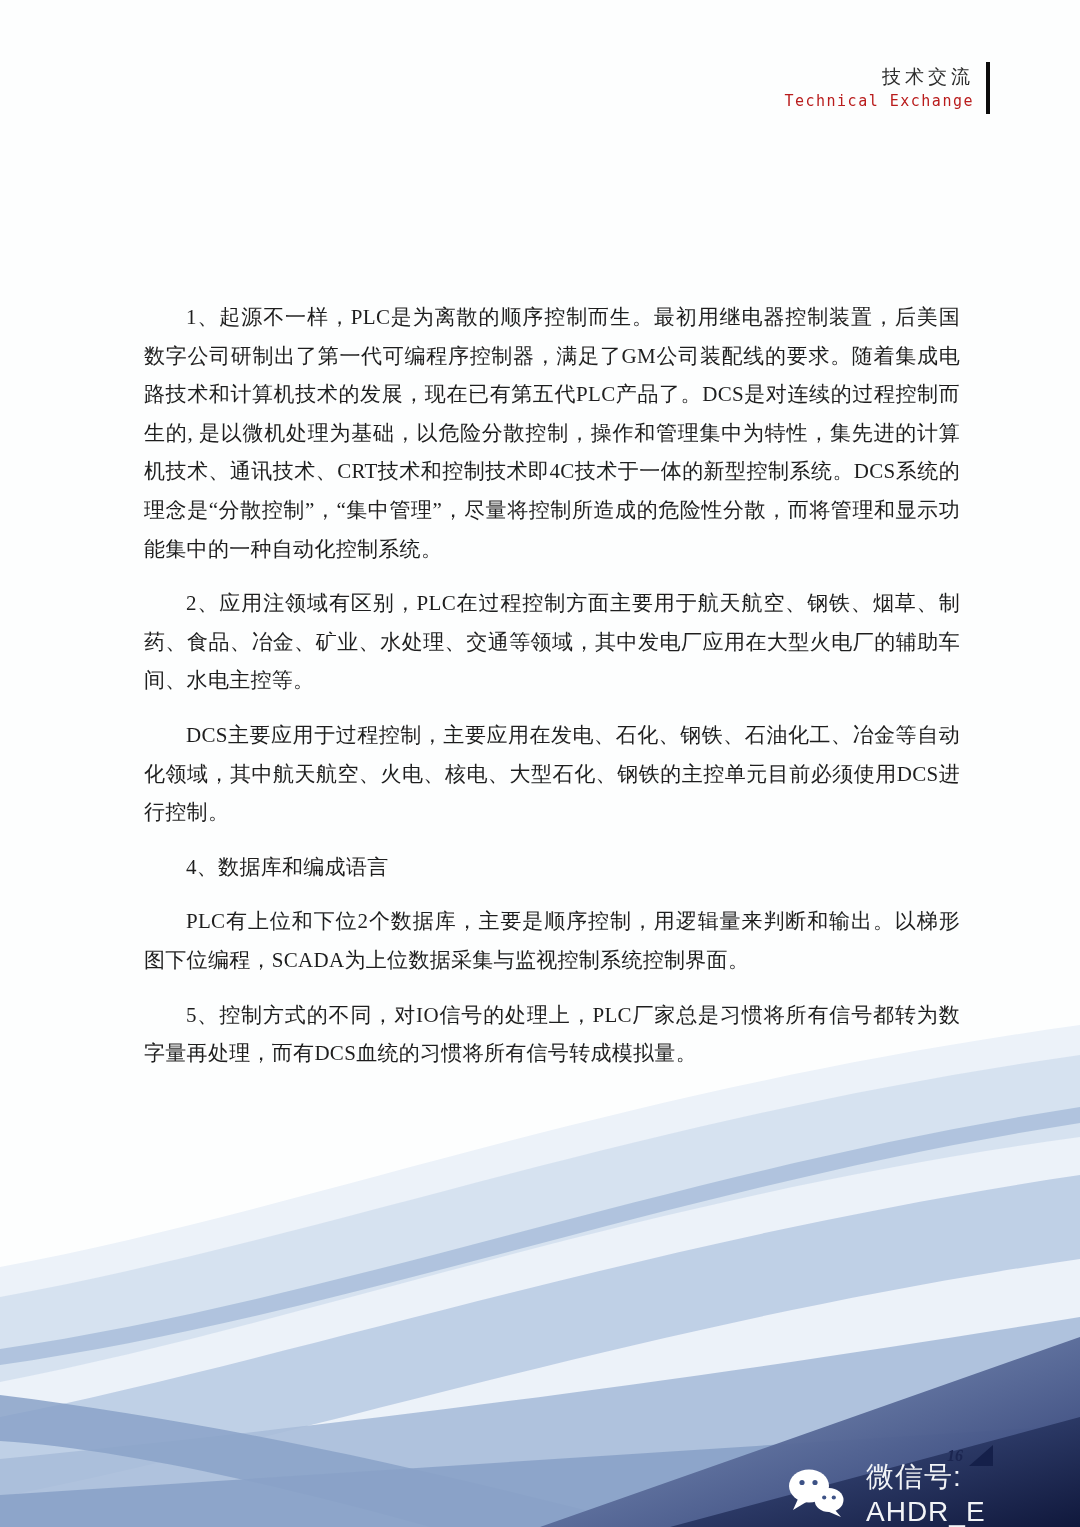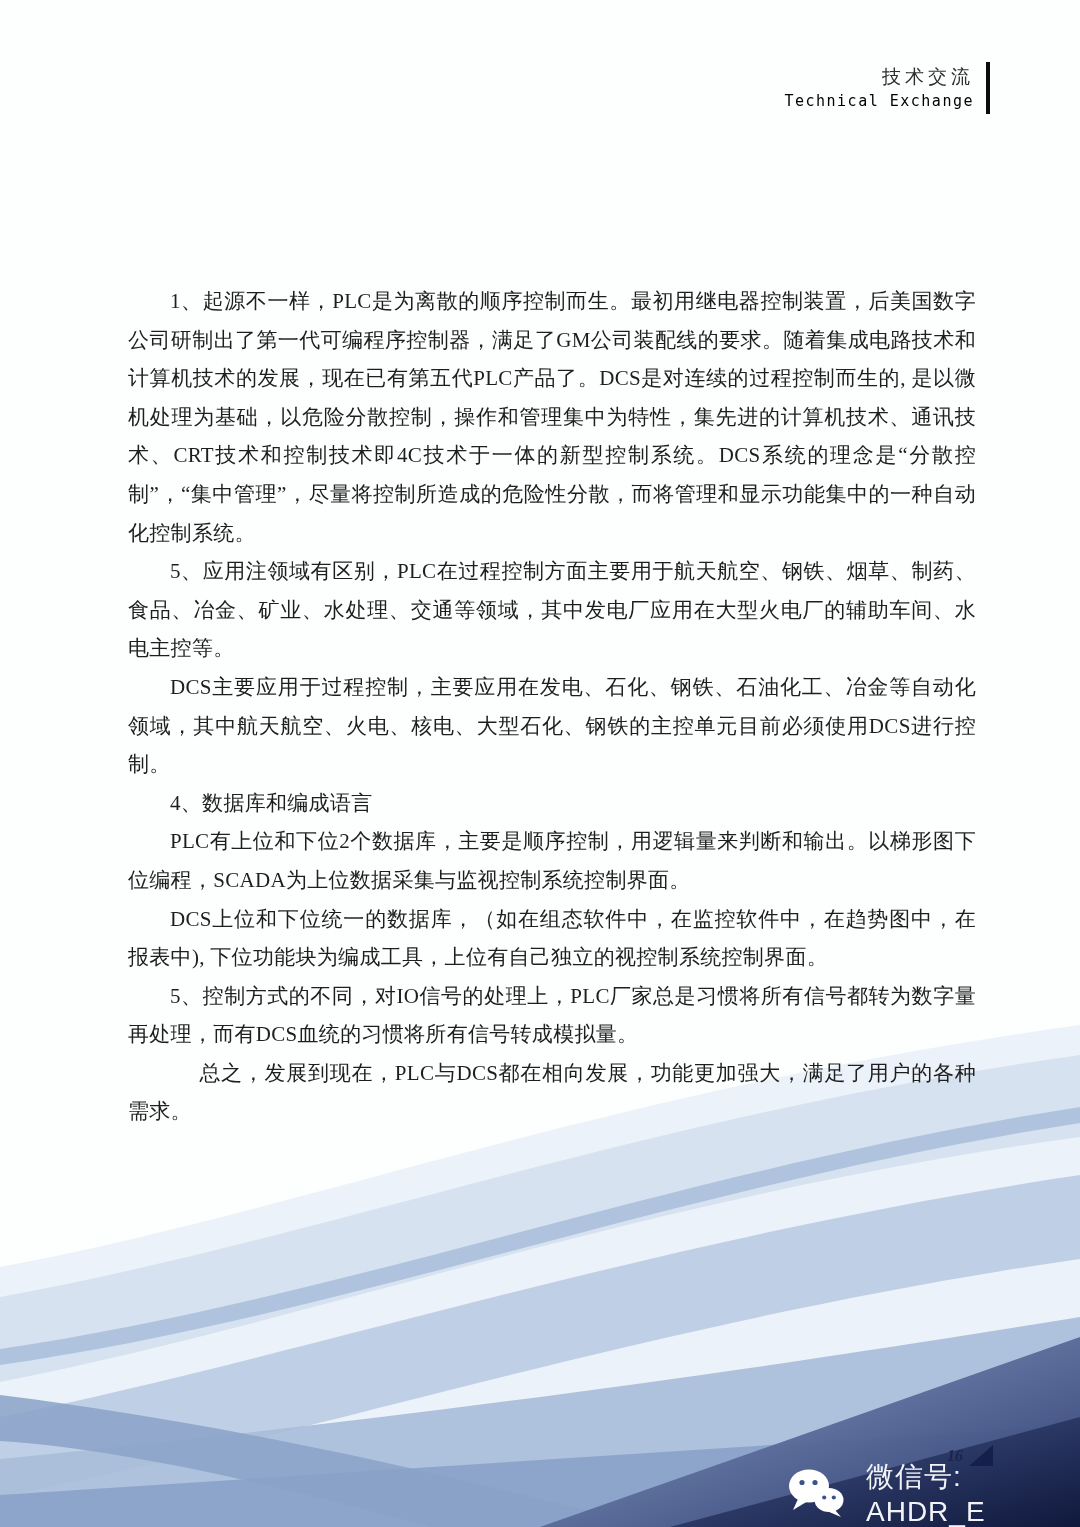--- a/index.html
+++ b/index.html
@@ -17,39 +17,39 @@
     position:absolute;top:62px;right:90px;
     display:flex;align-items:stretch;z-index:3;
   }
   .header-titles{display:flex;flex-direction:column;align-items:flex-end;justify-content:center;}
   .header-cn{
     font-size:19px;letter-spacing:4px;color:#2d2d2d;
     font-weight:500;line-height:26px;
     font-family:"Liberation Serif", serif;
   }
   .header-en{
-    font-size:15px;letter-spacing:1.5px;color:#000000;line-height:22px;
+    font-size:15px;letter-spacing:1.5px;color:#b91c1c;line-height:22px;
     font-family:"DejaVu Sans Mono", monospace;
     text-align:center;
   }
   .header-bar{
     width:4px;background:#0c0c0c;margin-left:12px;height:52px;align-self:center;
   }
 
   
   .article{
     position:absolute;left:128px;top:282px;width:848px;z-index:2;
     font-size:21px;line-height:38.6px;color:#1e1e1e;
     text-align:justify;letter-spacing:0.3px;
   }
   .article-heading{
     font-size:22px;font-weight:bold;margin:0;line-height:38.6px;
     text-indent:2em;color:#111;
   }
-  .article p{margin:0;text-indent:2em;}
+  .article p{margin:16px;text-indent:2em;}
   .article p.indent-wide{text-indent:3.4em;}
 
   
   .waves{
     position:absolute;left:0;bottom:0;width:1080px;height:530px;z-index:1;
     pointer-events:none;
   }
 
   
   .wechat-row{
@@ -113,27 +113,25 @@
     <path d="M0,398 C210,424 430,472 650,530 L430,530 C270,486 120,452 0,444 Z" fill="#8aa2c8" opacity="0.85"></path>
 
     <path d="M0,498 L1080,428 L1080,530 L0,530 Z" fill="#8aa2c8" opacity="0.9"></path>
 
     <path d="M540,530 L1080,340 L1080,530 Z" fill="url(#gDark1)" opacity="0.95"></path>
     <path d="M670,530 L1080,420 L1080,530 Z" fill="url(#gDark2)"></path>
   </svg>
 
   <div class="article">
     <p>1、起源不一样，PLC是为离散的顺序控制而生。最初用继电器控制装置，后美国数字公司研制出了第一代可编程序控制器，满足了GM公司装配线的要求。随着集成电路技术和计算机技术的发展，现在已有第五代PLC产品了。DCS是对连续的过程控制而生的, 是以微机处理为基础，以危险分散控制，操作和管理集中为特性，集先进的计算机技术、通讯技术、CRT技术和控制技术即4C技术于一体的新型控制系统。DCS系统的理念是“分散控制”，“集中管理”，尽量将控制所造成的危险性分散，而将管理和显示功能集中的一种自动化控制系统。</p>
-    <p>5、应用注领域有区别，PLC在过程控制方面主要用于航天航空、钢铁、烟草、制药、食品、冶金、矿业、水处理、交通等领域，其中发电厂应用在大型火电厂的辅助车间、水电主控等。</p>
+    <p>2、应用注领域有区别，PLC在过程控制方面主要用于航天航空、钢铁、烟草、制药、食品、冶金、矿业、水处理、交通等领域，其中发电厂应用在大型火电厂的辅助车间、水电主控等。</p>
     <p>DCS主要应用于过程控制，主要应用在发电、石化、钢铁、石油化工、冶金等自动化领域，其中航天航空、火电、核电、大型石化、钢铁的主控单元目前必须使用DCS进行控制。</p>
     <p>4、数据库和编成语言</p>
     <p>PLC有上位和下位2个数据库，主要是顺序控制，用逻辑量来判断和输出。以梯形图下位编程，SCADA为上位数据采集与监视控制系统控制界面。</p>
-    <p>DCS上位和下位统一的数据库，（如在组态软件中，在监控软件中，在趋势图中，在报表中), 下位功能块为编成工具，上位有自己独立的视控制系统控制界面。</p>
     <p>5、控制方式的不同，对IO信号的处理上，PLC厂家总是习惯将所有信号都转为数字量再处理，而有DCS血统的习惯将所有信号转成模拟量。</p>
-    <p class="indent-wide">总之，发展到现在，PLC与DCS都在相向发展，功能更加强大，满足了用户的各种需求。</p>
   </div>
 
   <div class="pageno-cluster">
     <span class="pageno">16</span>
     <span class="corner-triangle"></span>
   </div>
 
   <div class="wechat-row">
     <svg class="wechat-icon" viewBox="0 0 56 50">
 

